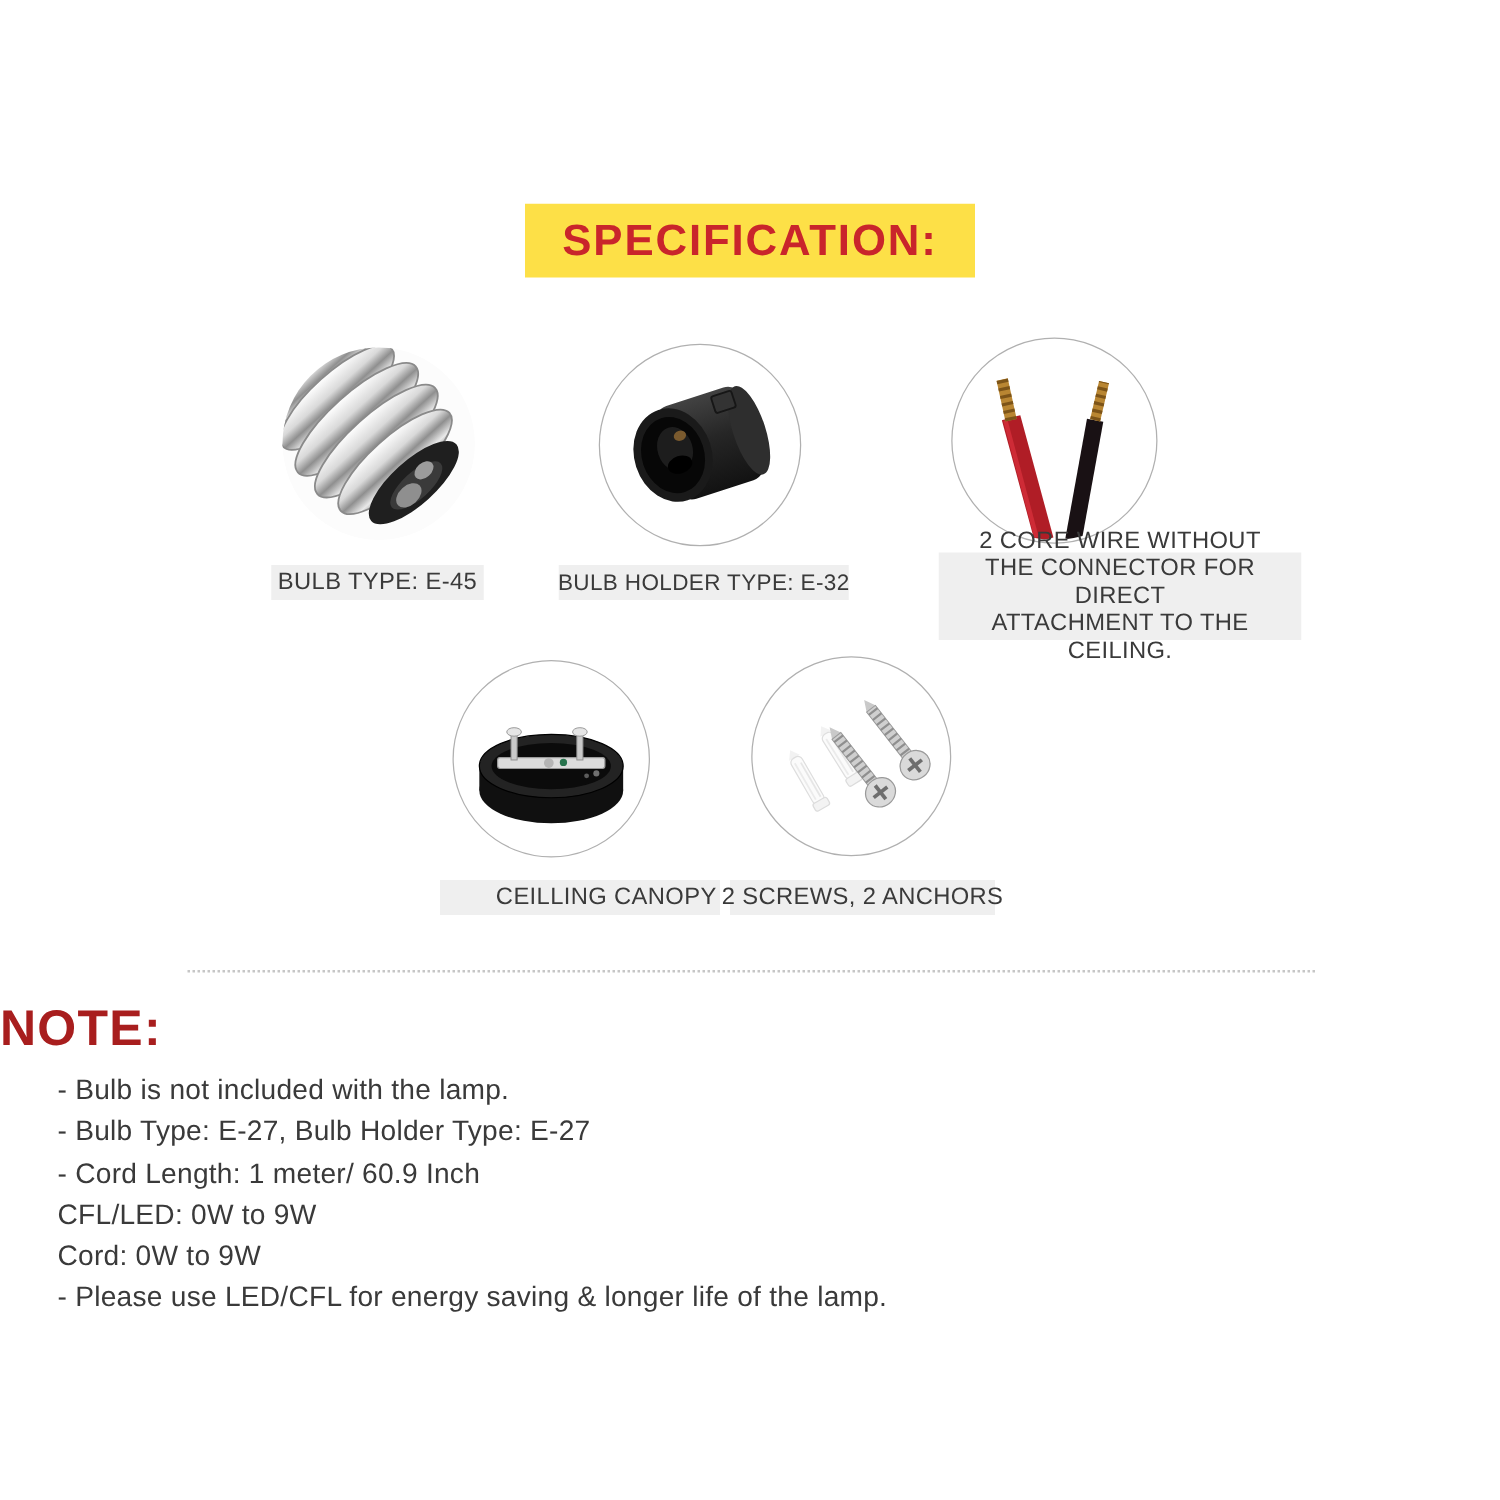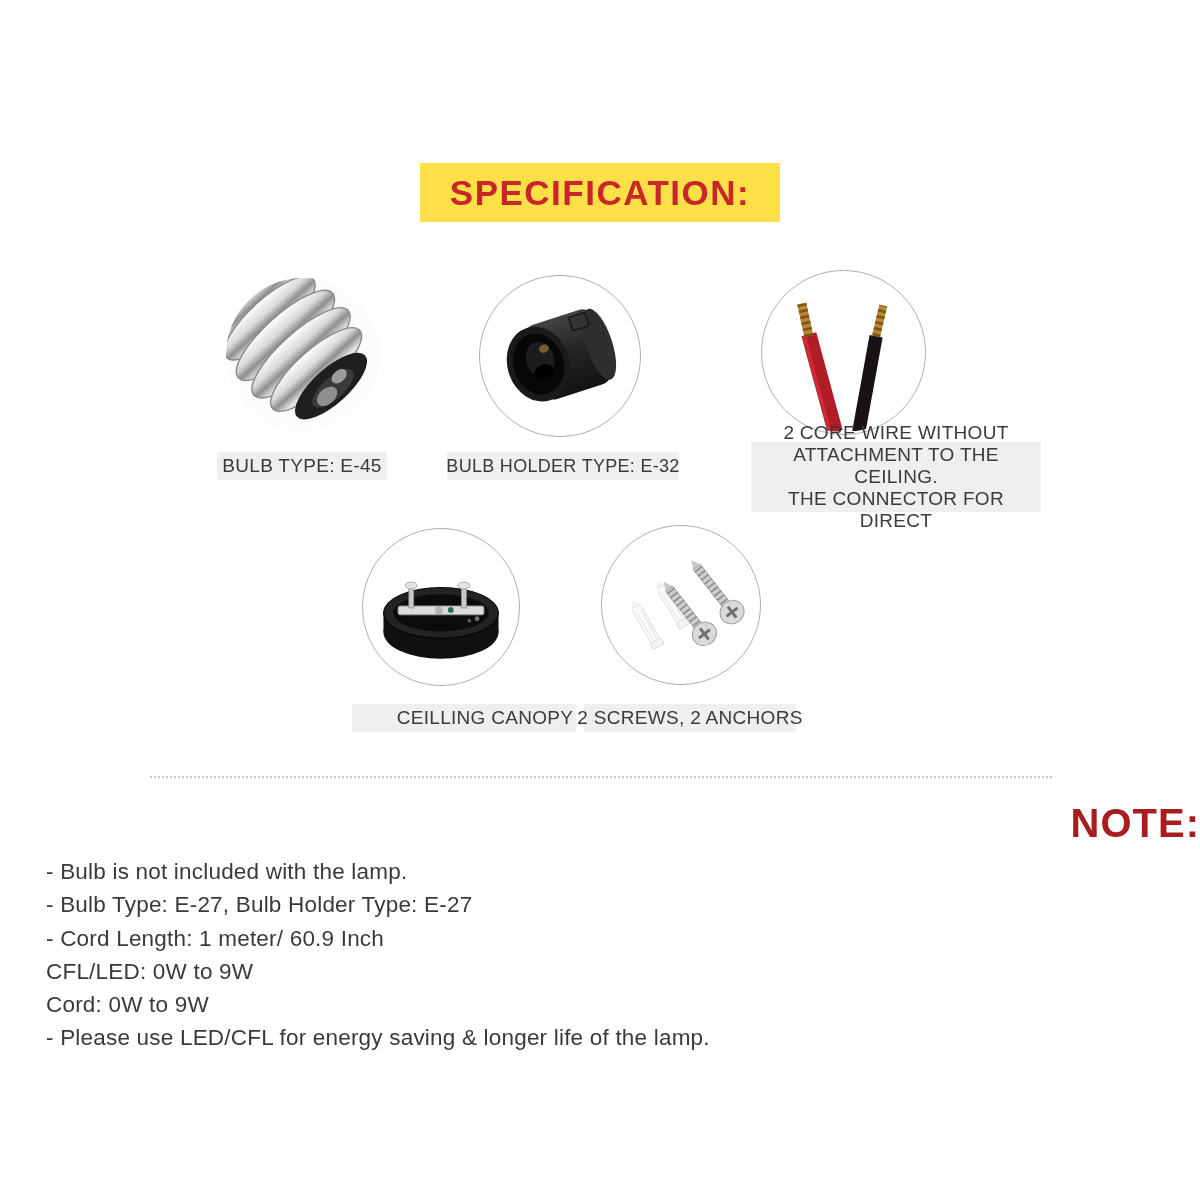--- a/index.html
+++ b/index.html
@@ -24,21 +24,21 @@
     display:flex;align-items:center;justify-content:center;text-align:center;
     white-space:nowrap;letter-spacing:0.3px;
   }
   .label.multi{flex-direction:column;line-height:22px;white-space:normal;padding:1px 0;}
   .label.small{font-size:18px;}
   .divider{
     position:absolute;left:150px;top:776px;width:902px;height:0;
     border-top:2px dotted #c6c6c6;
   }
   .note-heading{
-    position:absolute;left:0;top:801px;width:1200px;text-align:right;
+    position:absolute;left:0;top:801px;width:1200px;text-align:left;
     color:#a81e1e;font-size:40px;font-weight:bold;letter-spacing:1px;
   }
   .note-lines{
     position:absolute;left:0;top:855px;width:1200px;text-align:left;
     color:#3a3a3a;font-size:22.5px;line-height:33.3px;letter-spacing:0.2px;margin-left:46px;
   }
 </style>
 </head>
 <body>
 
@@ -125,22 +125,22 @@
         <line x1="112" y1="64" x2="119" y2="34" stroke="#b98632" stroke-width="8"></line>
         <line x1="112" y1="64" x2="119" y2="34" stroke="#7d5418" stroke-width="8" stroke-dasharray="2.5 3.5"></line>
       </g>
     </svg>
   </div>
 
   <div class="label" style="left:217px;top:452px;width:170px;height:28px;">BULB TYPE: E-45</div>
   <div class="label small" style="left:447px;top:452px;width:232px;height:28px;">BULB HOLDER TYPE: E-32</div>
   <div class="label multi" style="left:711px;top:442px;width:290px;height:68px;margin-left:40px;">
     <span>2 CORE WIRE WITHOUT</span>
+    <span>THE CONNECTOR FOR DIRECT</span>
     <span>ATTACHMENT TO THE CEILING.</span>
-    <span>THE CONNECTOR FOR DIRECT</span>
   </div>
 
   <div class="circle bordered" style="left:362px;top:528px;width:156px;height:156px;">
     <svg viewBox="0 0 160 160">
       <defs>
           <clipPath id="clip4">
             <circle cx="80" cy="80" r="77"></circle>
           </clipPath>
         </defs>
       <g clip-path="url(#clip4)">

